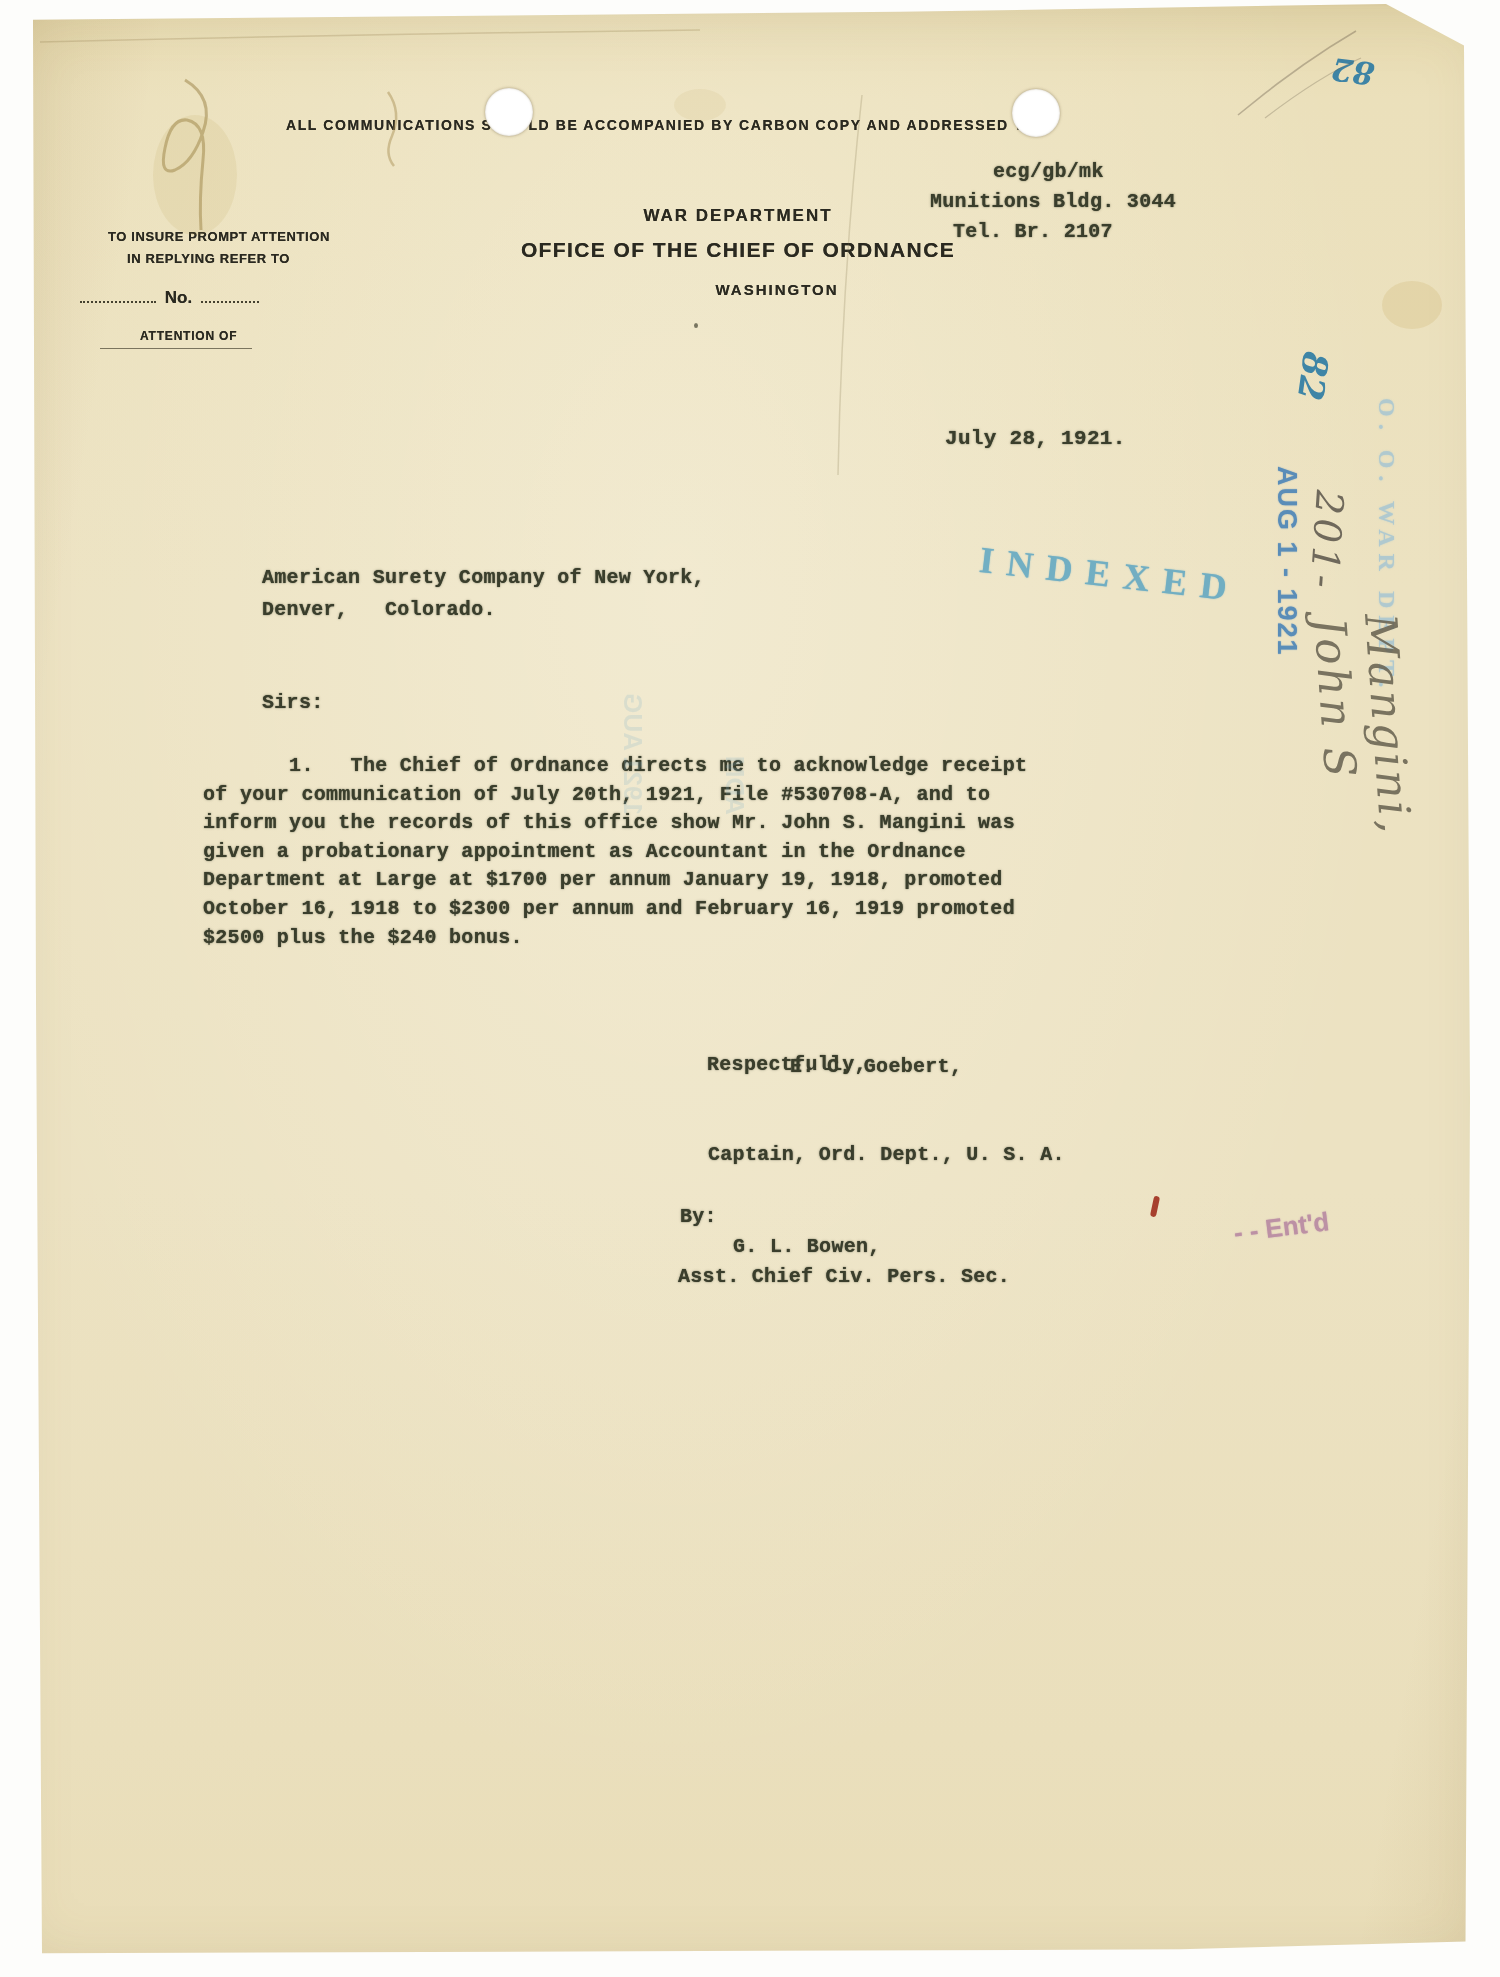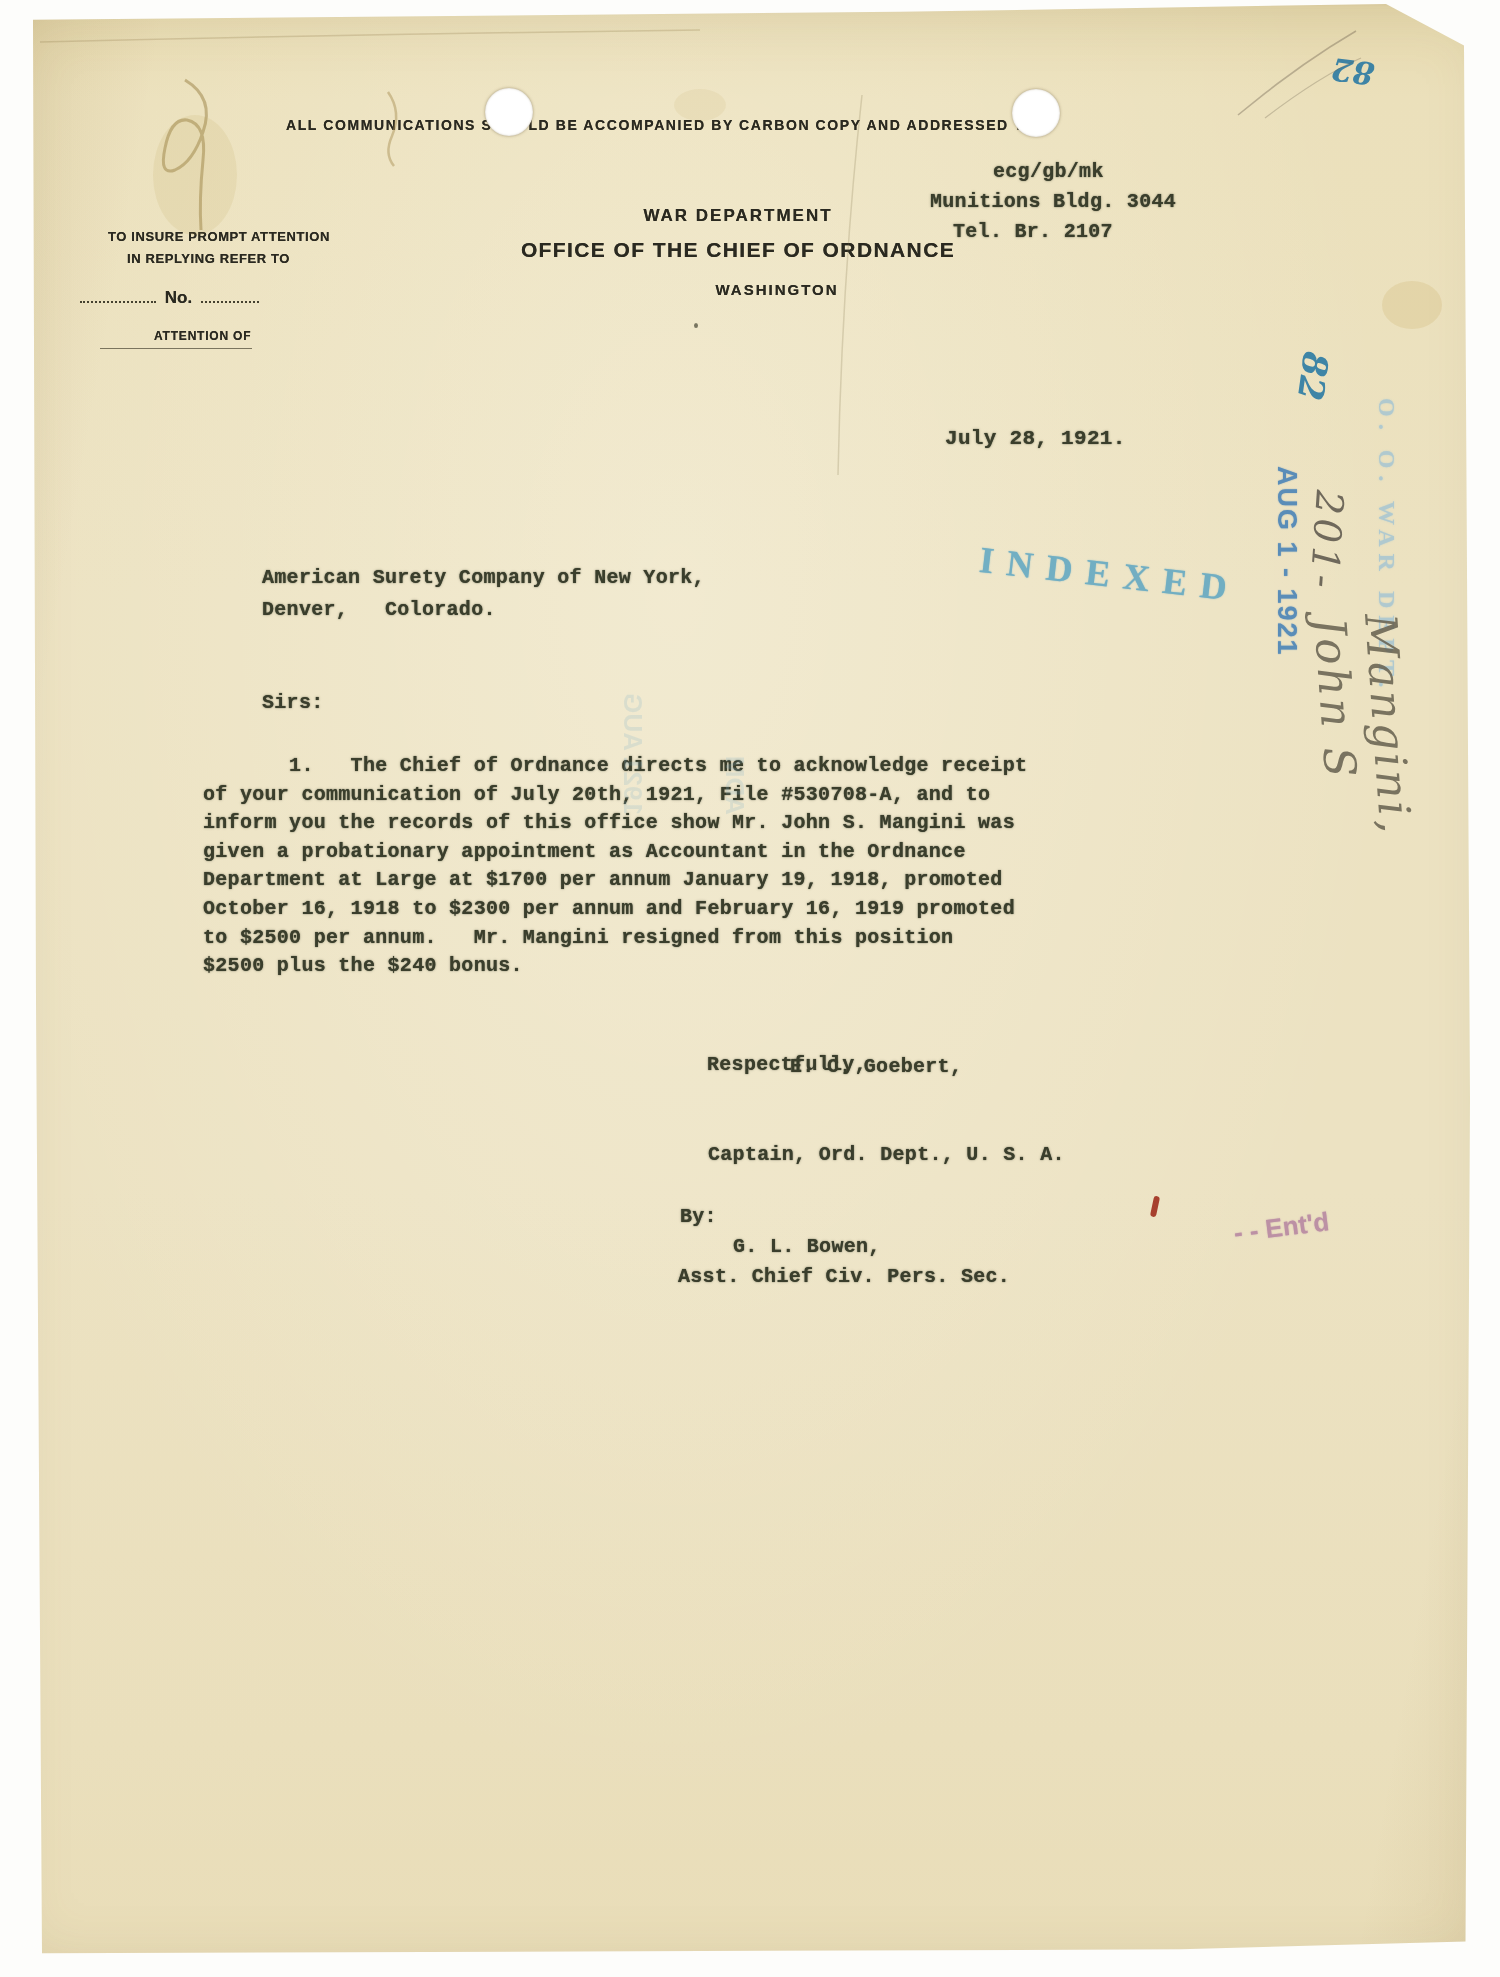--- a/index.html
+++ b/index.html
@@ -39,21 +39,21 @@
     <div class="hole" style="left:485px;top:88px;"></div>
     <div class="hole" style="left:1012px;top:89px;"></div>
 
     <div class="lh" style="left:108px;top:229px;font-size:13px;letter-spacing:0.6px;">TO INSURE PROMPT ATTENTION</div>
     <div class="lh" style="left:127px;top:251px;font-size:13px;letter-spacing:0.6px;">IN REPLYING REFER TO</div>
     <div class="lh" style="left:80px;top:288px;font-size:17px;">
       <span class="leader" style="width:76px;"></span>
       <span style="padding:0 4px;">No.</span>
       <span class="leader" style="width:58px;"></span>
     </div>
-    <div class="lh" style="left:154px;top:329px;font-size:12px;letter-spacing:0.8px;">ATTENTION OF</div>
+    <div class="lh" style="left:140px;top:329px;font-size:12px;letter-spacing:0.8px;">ATTENTION OF</div>
     <div class="rule" style="left:100px;top:348px;width:152px;"></div>
 
     <div class="lh" style="left:738px;top:206px;font-size:17px;letter-spacing:2px;transform:translateX(-50%);">WAR DEPARTMENT</div>
     <div class="lh" style="left:738px;top:238px;font-size:21px;letter-spacing:1.4px;transform:translateX(-50%);">OFFICE OF THE CHIEF OF ORDNANCE</div>
     <div class="lh" style="left:738px;top:281px;font-size:15px;letter-spacing:2px;transform:translateX(-50%);margin-left:39px;">WASHINGTON</div>
 
     <div class="tw" style="left:993px;top:160px;">ecg/gb/mk</div>
     <div class="tw" style="left:930px;top:190px;">Munitions Bldg. 3044</div>
     <div class="tw" style="left:953px;top:220px;">Tel. Br. 2107</div>
 
@@ -64,21 +64,20 @@
 
     <div class="tw" style="left:262px;top:691px;">Sirs:</div>
 
     <div style="position:absolute;left:203px;top:752px;">
       <div class="tw" style="position:static;line-height:28.6px;">       1.   The Chief of Ordnance directs me to acknowledge receipt</div>
       <div class="tw" style="position:static;line-height:28.6px;">of your communication of July 20th, 1921, File #530708-A, and to</div>
       <div class="tw" style="position:static;line-height:28.6px;">inform you the records of this office show Mr. John S. Mangini was</div>
       <div class="tw" style="position:static;line-height:28.6px;">given a probationary appointment as Accountant in the Ordnance</div>
       <div class="tw" style="position:static;line-height:28.6px;">Department at Large at $1700 per annum January 19, 1918, promoted</div>
       <div class="tw" style="position:static;line-height:28.6px;">October 16, 1918 to $2300 per annum and February 16, 1919 promoted</div>
-      <div class="tw" style="position:static;line-height:28.6px;">to $2500 per annum.   Mr. Mangini resigned from this position</div>
       <div class="tw" style="position:static;line-height:28.6px;">$2500 plus the $240 bonus.</div>
     </div>
 
     <div class="tw" style="left:707px;top:1053px;">Respectfully,</div>
     <div class="tw" style="left:790px;top:1055px;">E. C. Goebert,</div>
     <div class="tw" style="left:708px;top:1143px;">Captain, Ord. Dept., U. S. A.</div>
     <div class="tw" style="left:680px;top:1205px;">By:</div>
     <div class="tw" style="left:733px;top:1235px;">G. L. Bowen,</div>
     <div class="tw" style="left:678px;top:1265px;">Asst. Chief Civ. Pers. Sec.</div>
 

